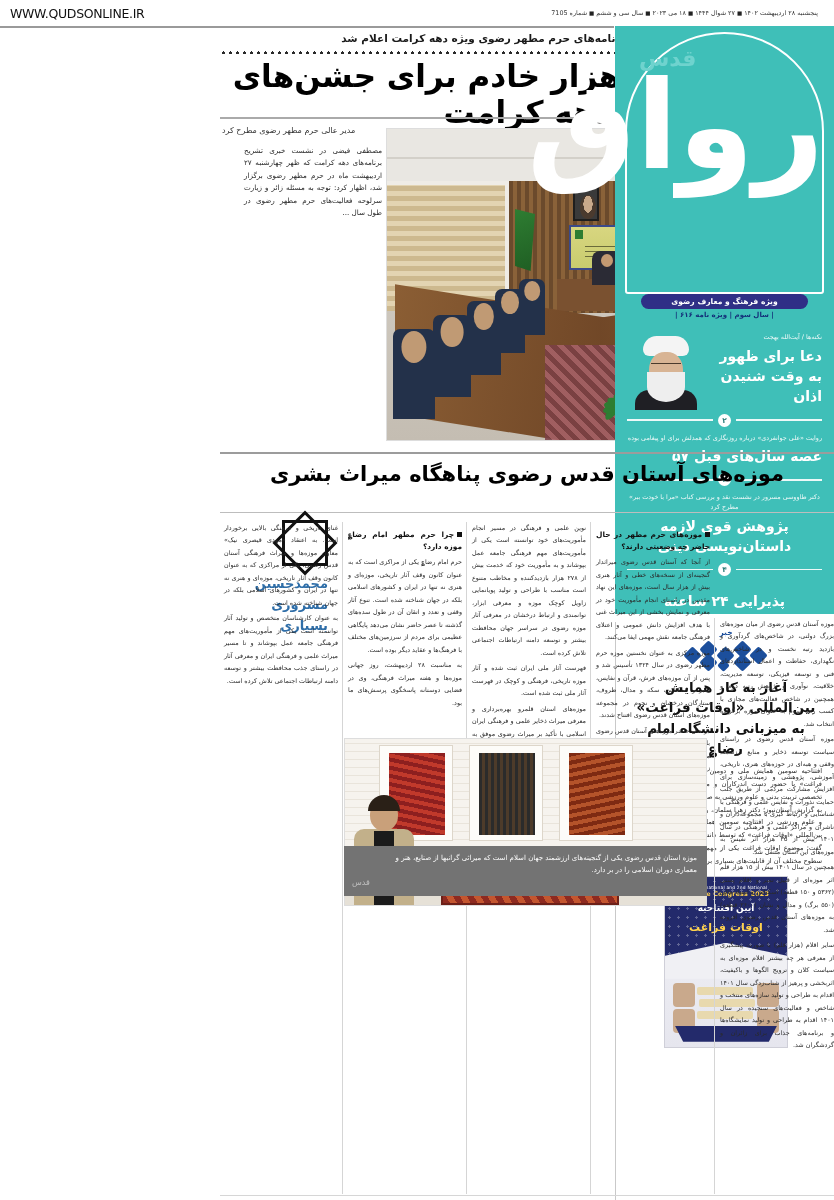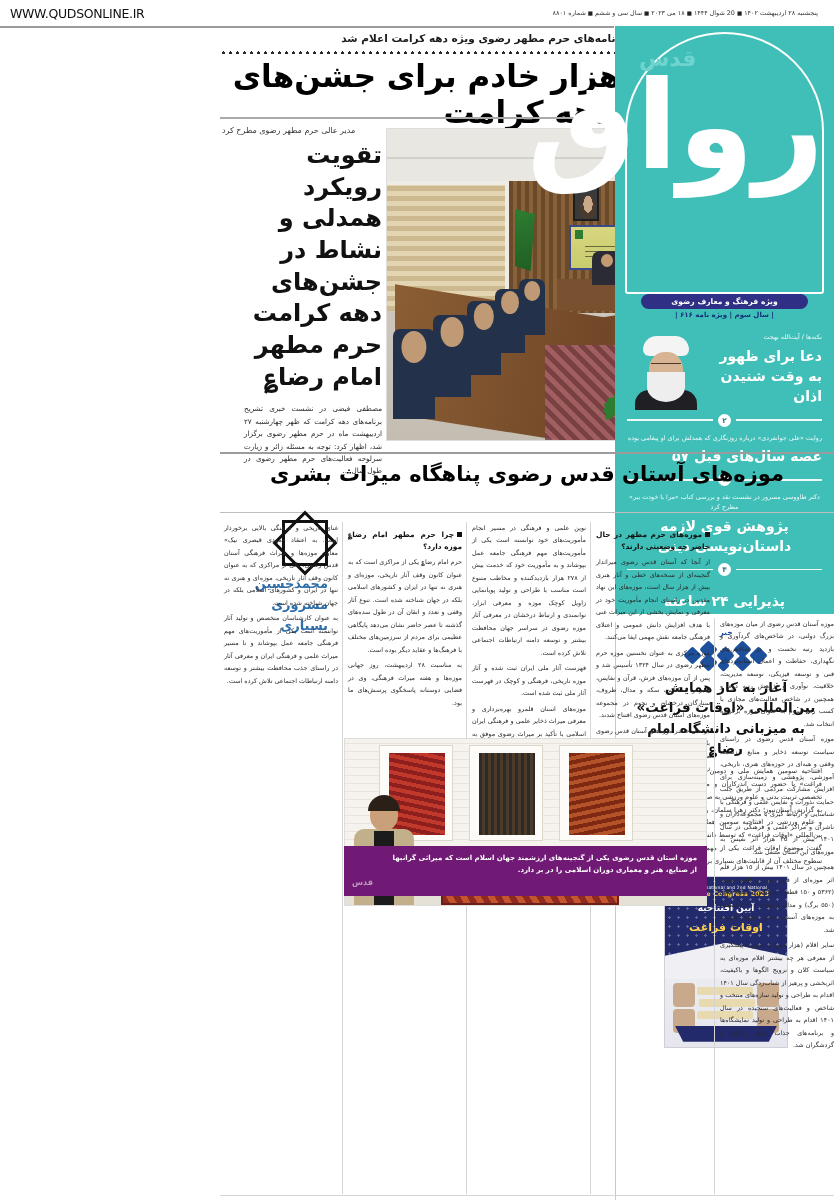--- a/index.html
+++ b/index.html
@@ -297,58 +297,57 @@
   .cp-rug { position: absolute; top: 7px; left: 9px; width: 56px; height: 82px; }
   .cf1 { left: 34px; } .cf2 { left: 124px; } .cf3 { left: 214px; }
   .r1 { background: repeating-linear-gradient(12deg,#8d1f1f 0 4px,#c0392b 4px 8px); }
   .r2 { background: repeating-linear-gradient(90deg,#2b2b2b 0 3px,#4d3b2a 3px 6px); }
   .r3 { background: repeating-linear-gradient(-12deg,#7e2a12 0 4px,#b4532a 4px 8px); }
   .cp-floor { position: absolute; top: 108px; left: 0; right: 0; bottom: 0; background: #e6e1d7; }
   .cp-bigrug { position: absolute; top: 122px; left: 96px; width: 178px; height: 44px;
     background: repeating-linear-gradient(60deg,#8e2a20 0 6px,#c4562f 6px 12px); border: 2px solid #6d2018; }
   .cp-caption {
     position: absolute; top: 846px; right: 127px; width: 363px; height: 50px;
-    background: #701a75; color: #fff; direction: rtl;
-    padding: 6px 10px 0 46px; font-size: 7px; line-height: 1.72; text-align: right; font-weight: 700;
+    background: #737373; color: #fff; direction: rtl;
+    padding: 6px 10px 0 46px; font-size: 7px; line-height: 1.72; text-align: right; font-weight: 400;
   }
   .cp-wm { position: absolute; bottom: 6px; left: 8px; font-size: 8px; color: rgba(255,255,255,.55); }
   .man {
     position: absolute; top: 795px; right: 418px; width: 64px; height: 110px; overflow: hidden;
   }
   .mn-head{position:absolute;top:4px;left:18px;width:28px;height:32px;background:#c9a07a;border-radius:48%;}
   .mn-hair{position:absolute;top:0px;left:16px;width:32px;height:16px;background:#2a2017;border-radius:16px 16px 0 0;}
   .mn-body{position:absolute;top:34px;left:2px;width:60px;height:76px;background:#c2b08a;border-radius:10px 10px 0 0;}
   .mn-shirt{position:absolute;top:36px;left:22px;width:20px;height:74px;background:#1b1b1b;}
 
   .bottom-rule { position: absolute; bottom: 4px; right: 0; width: 614px; height: 1px; background: #d6d6d6; }
 </style>
 </head>
 <body>
 
 <div class="page">
 
   <div class="topbar">
     <div class="dateline">
-      <span>پنجشنبه ۲۸ اردیبهشت ۱۴۰۲</span><span class="sep">■</span><span>20 شوال ۱۴۴۴</span><span class="sep">■</span><span>۱۸ می ۲۰۲۳</span><span class="sep">■</span><span>سال سی و ششم</span><span class="sep">■</span><span>شماره ۸۸۰۱</span>
+      <span>پنجشنبه ۲۸ اردیبهشت ۱۴۰۲</span><span class="sep">■</span><span>۲۷ شوال ۱۴۴۴</span><span class="sep">■</span><span>۱۸ می ۲۰۲۳</span><span class="sep">■</span><span>سال سی و ششم</span><span class="sep">■</span><span>شماره 7105</span>
     </div>
     <div class="site-url">WWW.QUDSONLINE.IR</div>
   </div>
   <div class="rule-top"></div>
 
   <div class="lead">
     <div class="kicker">در نشست خبری برنامه‌های حرم مطهر رضوی ویژه دهه کرامت اعلام شد</div>
     <div class="dotline"></div>
     <div class="headline">آماده‌باش ۲۸ هزار خادم برای جشن‌های دهه کرامت</div>
     <div class="pagebadge-inline">۳</div>
   </div>
   <div class="rule-under-lead"></div>
 
   <div class="left-art">
     <div class="over">مدیر عالی حرم مطهر رضوی مطرح کرد</div>
-    <div class="title">تقویت رویکرد همدلی و نشاط در جشن‌های دهه کرامت حرم مطهر امام رضا؏</div>
     <div class="lede">مصطفی فیضی در نشست خبری تشریح برنامه‌های دهه کرامت که ظهر چهارشنبه ۲۷ اردیبهشت ماه در حرم مطهر رضوی برگزار شد، اظهار کرد: توجه به مسئله زائر و زیارت سرلوحه فعالیت‌های حرم مطهر رضوی در طول سال ...</div>
   </div>
   <div class="hexbadge">۳</div>
   <div class="photo-credit">عکس: محمدحسین عبداللهی</div>
 
   <div class="meet-photo">
     <div class="mp-ceiling"></div>
     <div class="mp-backwall"></div>
     <div class="mp-blinds"></div>
     <div class="mp-blindsR"></div>

